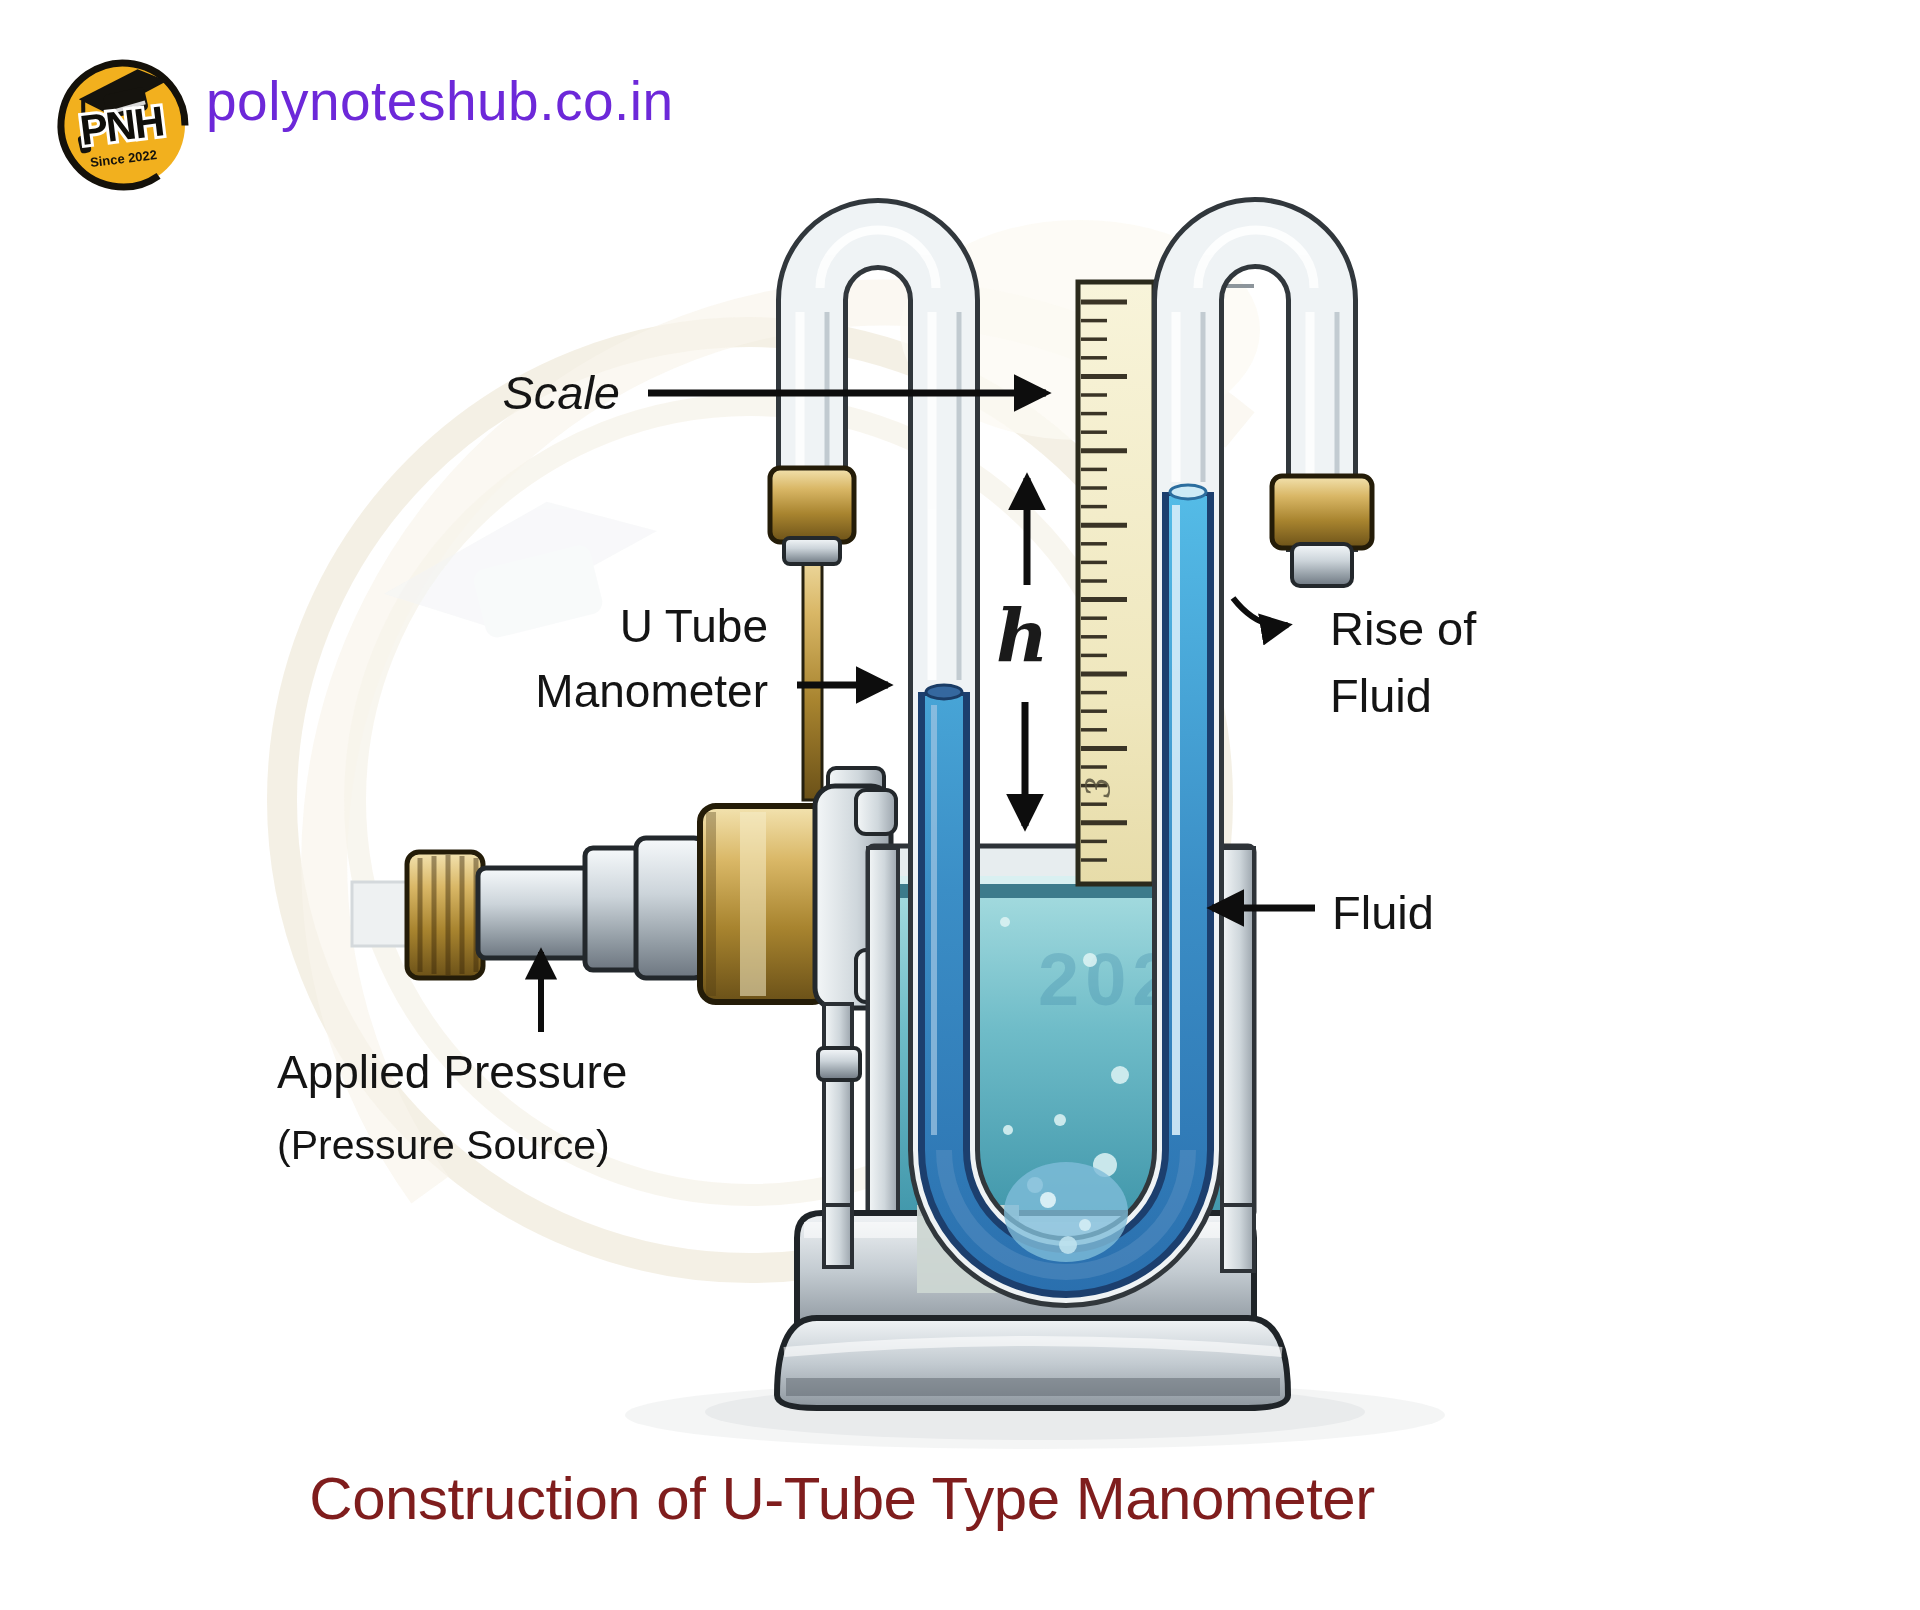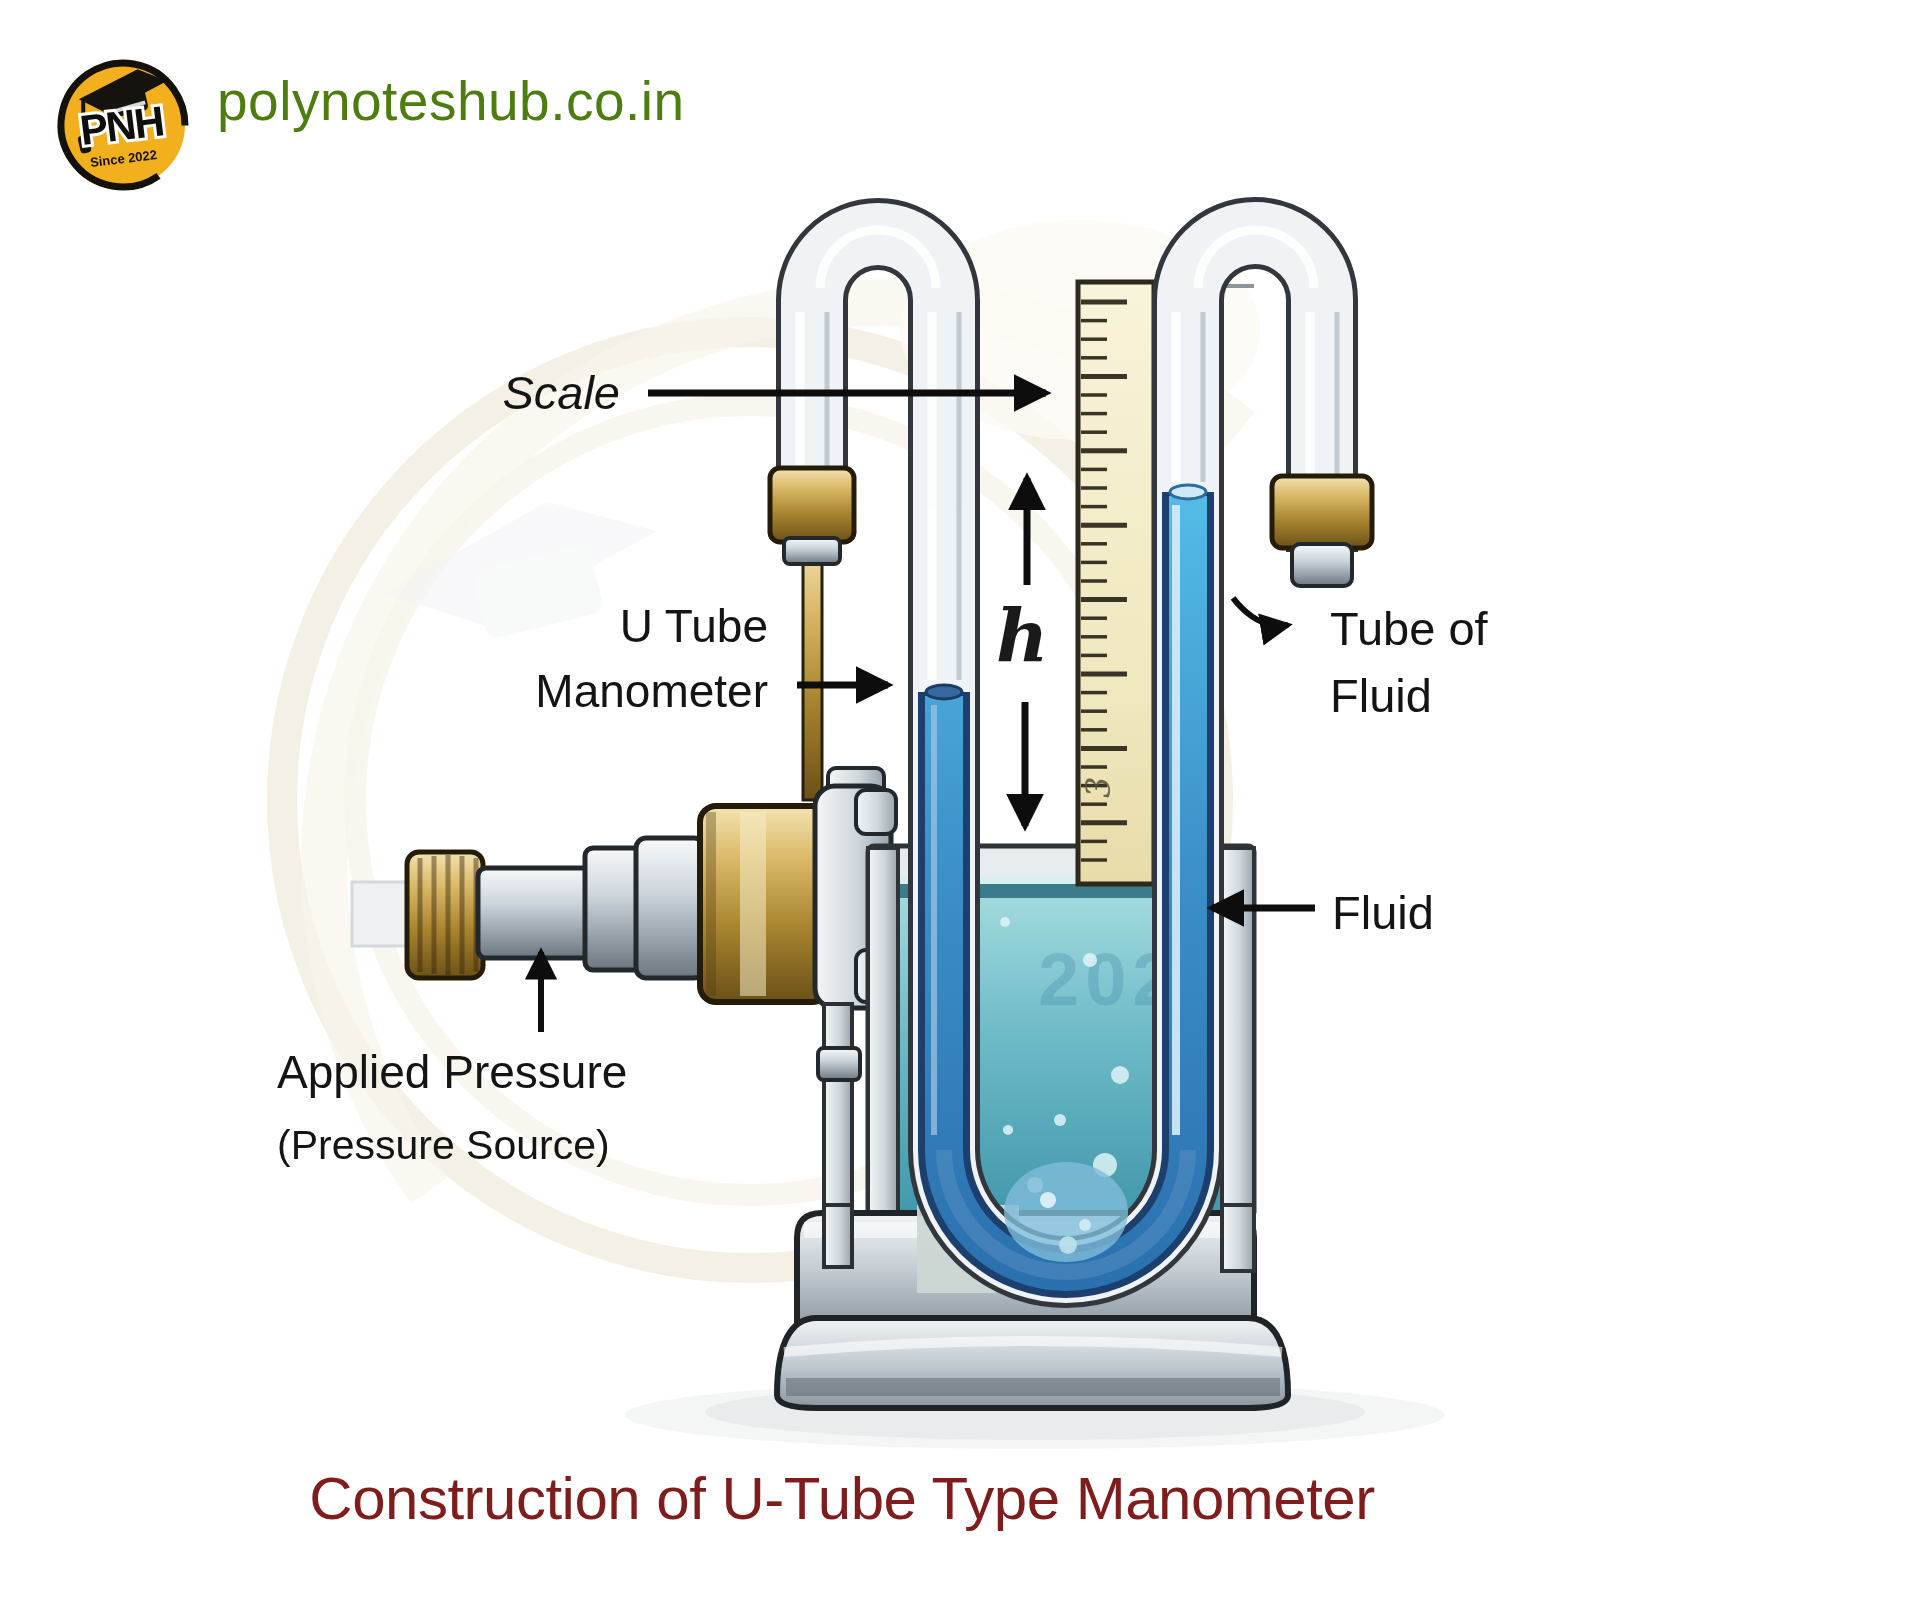--- a/index.html
+++ b/index.html
@@ -6,21 +6,21 @@
   body{
     width:1920px;height:1610px;position:relative;background:#ffffff;
     font-family:"Liberation Sans",sans-serif;color:#161616;overflow:hidden;
   }
   .abs{position:absolute;}
   #scene{position:absolute;left:0;top:0;width:1920px;height:1610px;}
   .lbl{
     position:absolute;font-weight:500;color:#141414;line-height:1.42;
     font-family:"Liberation Sans",sans-serif;white-space:nowrap;
   }
-  #site-text{left:217px;top:62px;font-size:55px;font-weight:500;letter-spacing:.5px;color:#4d7c0f;}
+  #site-text{left:206px;top:62px;font-size:55px;font-weight:500;letter-spacing:.5px;color:#6d28d9;}
   #lbl-scale{left:360px;top:360px;width:260px;font-size:47px;text-align:right;font-style:italic;}
   #lbl-utube{left:400px;top:594px;width:368px;font-size:46px;text-align:right;}
   #lbl-h{left:996px;top:586px;font-size:72px;font-family:"DejaVu Serif",serif;font-style:italic;font-weight:600;color:#1a1a1a;}
   #lbl-rise{left:1330px;top:596px;font-size:47px;text-align:left;}
   #lbl-fluid{left:1332px;top:880px;font-size:47px;}
   #lbl-applied{left:277px;top:1040px;width:500px;font-size:46px;text-align:left;}
   #lbl-source{left:277px;top:1116px;width:500px;font-size:41px;font-weight:400;}
   #page-title{left:0;top:1456px;width:1684px;font-size:60px;text-align:center;color:#7f1d1d;letter-spacing:-.5px;font-weight:500;}
   #logo{left:50px;top:50px;width:150px;height:150px;}
 </style>
@@ -254,19 +254,19 @@
 </svg>
 <div id="site-text" class="lbl">polynoteshub.co.in</div>
 
 <div id="lbl-scale" class="lbl">Scale</div>
 <div id="lbl-utube" class="lbl">
   <div>U Tube</div>
   <div>Manometer</div>
 </div>
 <div id="lbl-h" class="lbl">h</div>
 <div id="lbl-rise" class="lbl">
-  <div>Tube of</div>
+  <div>Rise of</div>
   <div>Fluid</div>
 </div>
 <div id="lbl-fluid" class="lbl">Fluid</div>
 <div id="lbl-applied" class="lbl">Applied Pressure</div>
 <div id="lbl-source" class="lbl">(Pressure Source)</div>
 <div id="page-title" class="lbl">Construction of U-Tube Type Manometer</div>
 
 </body></html>

